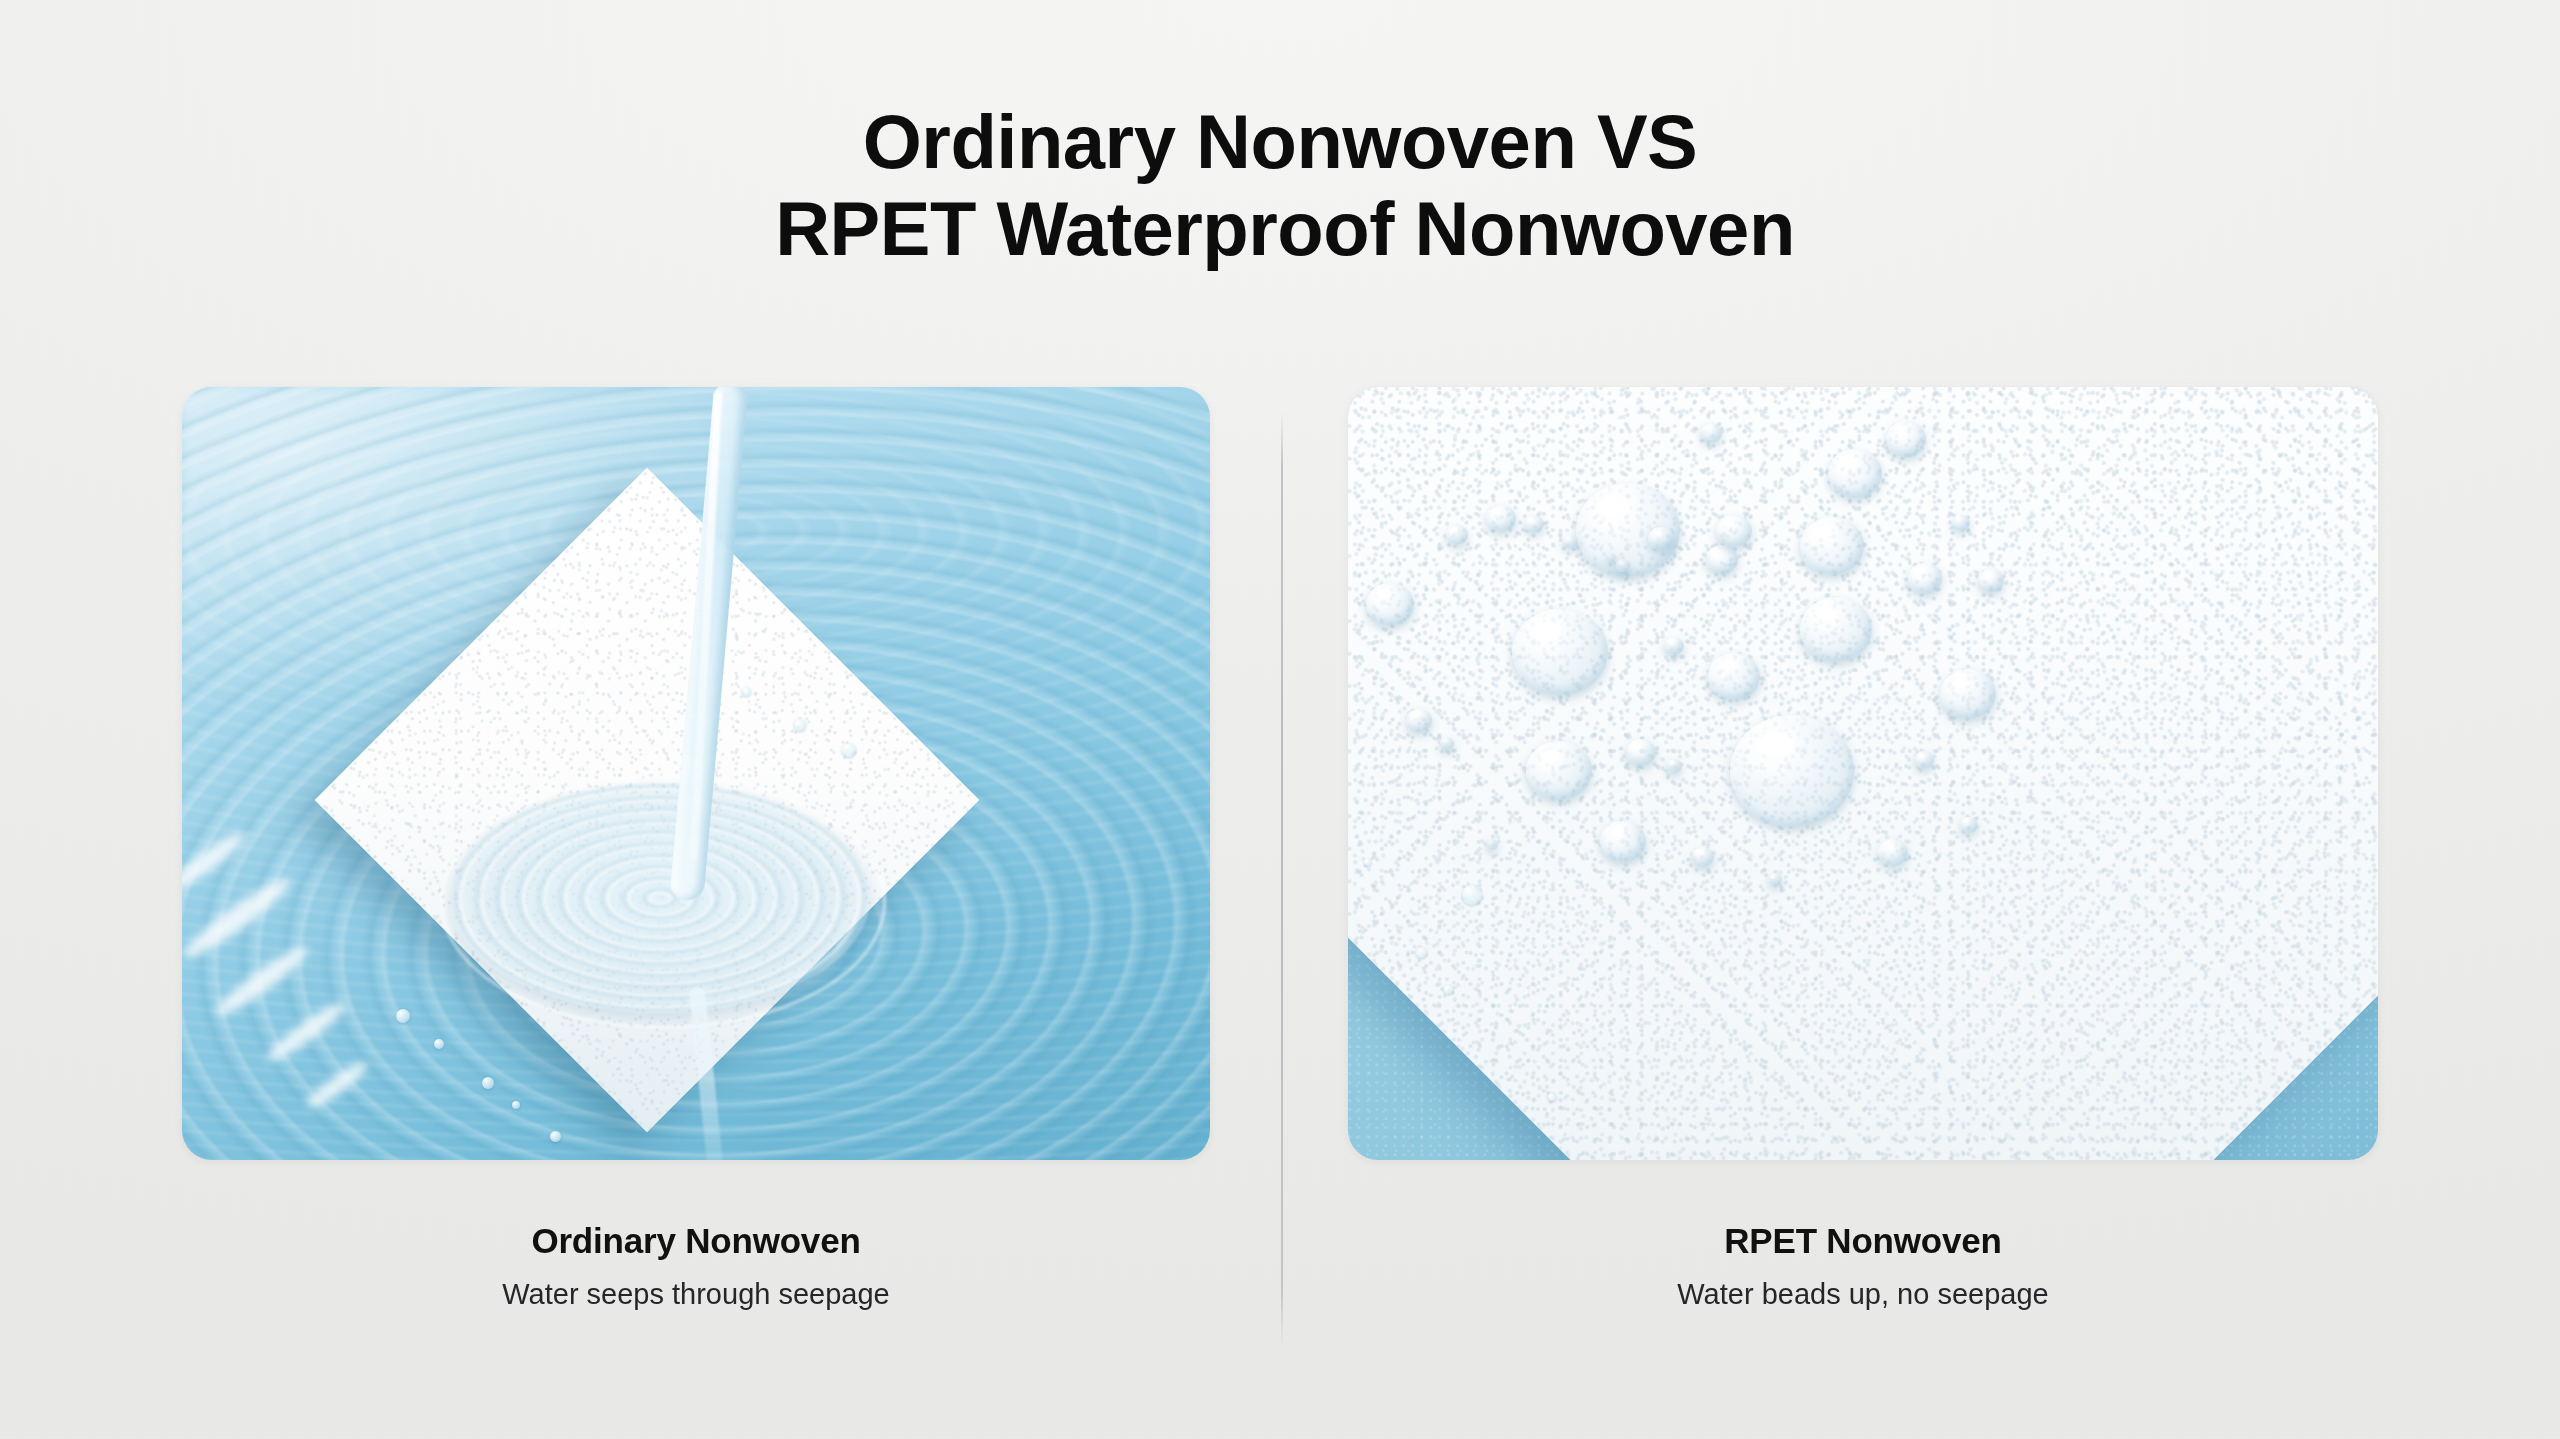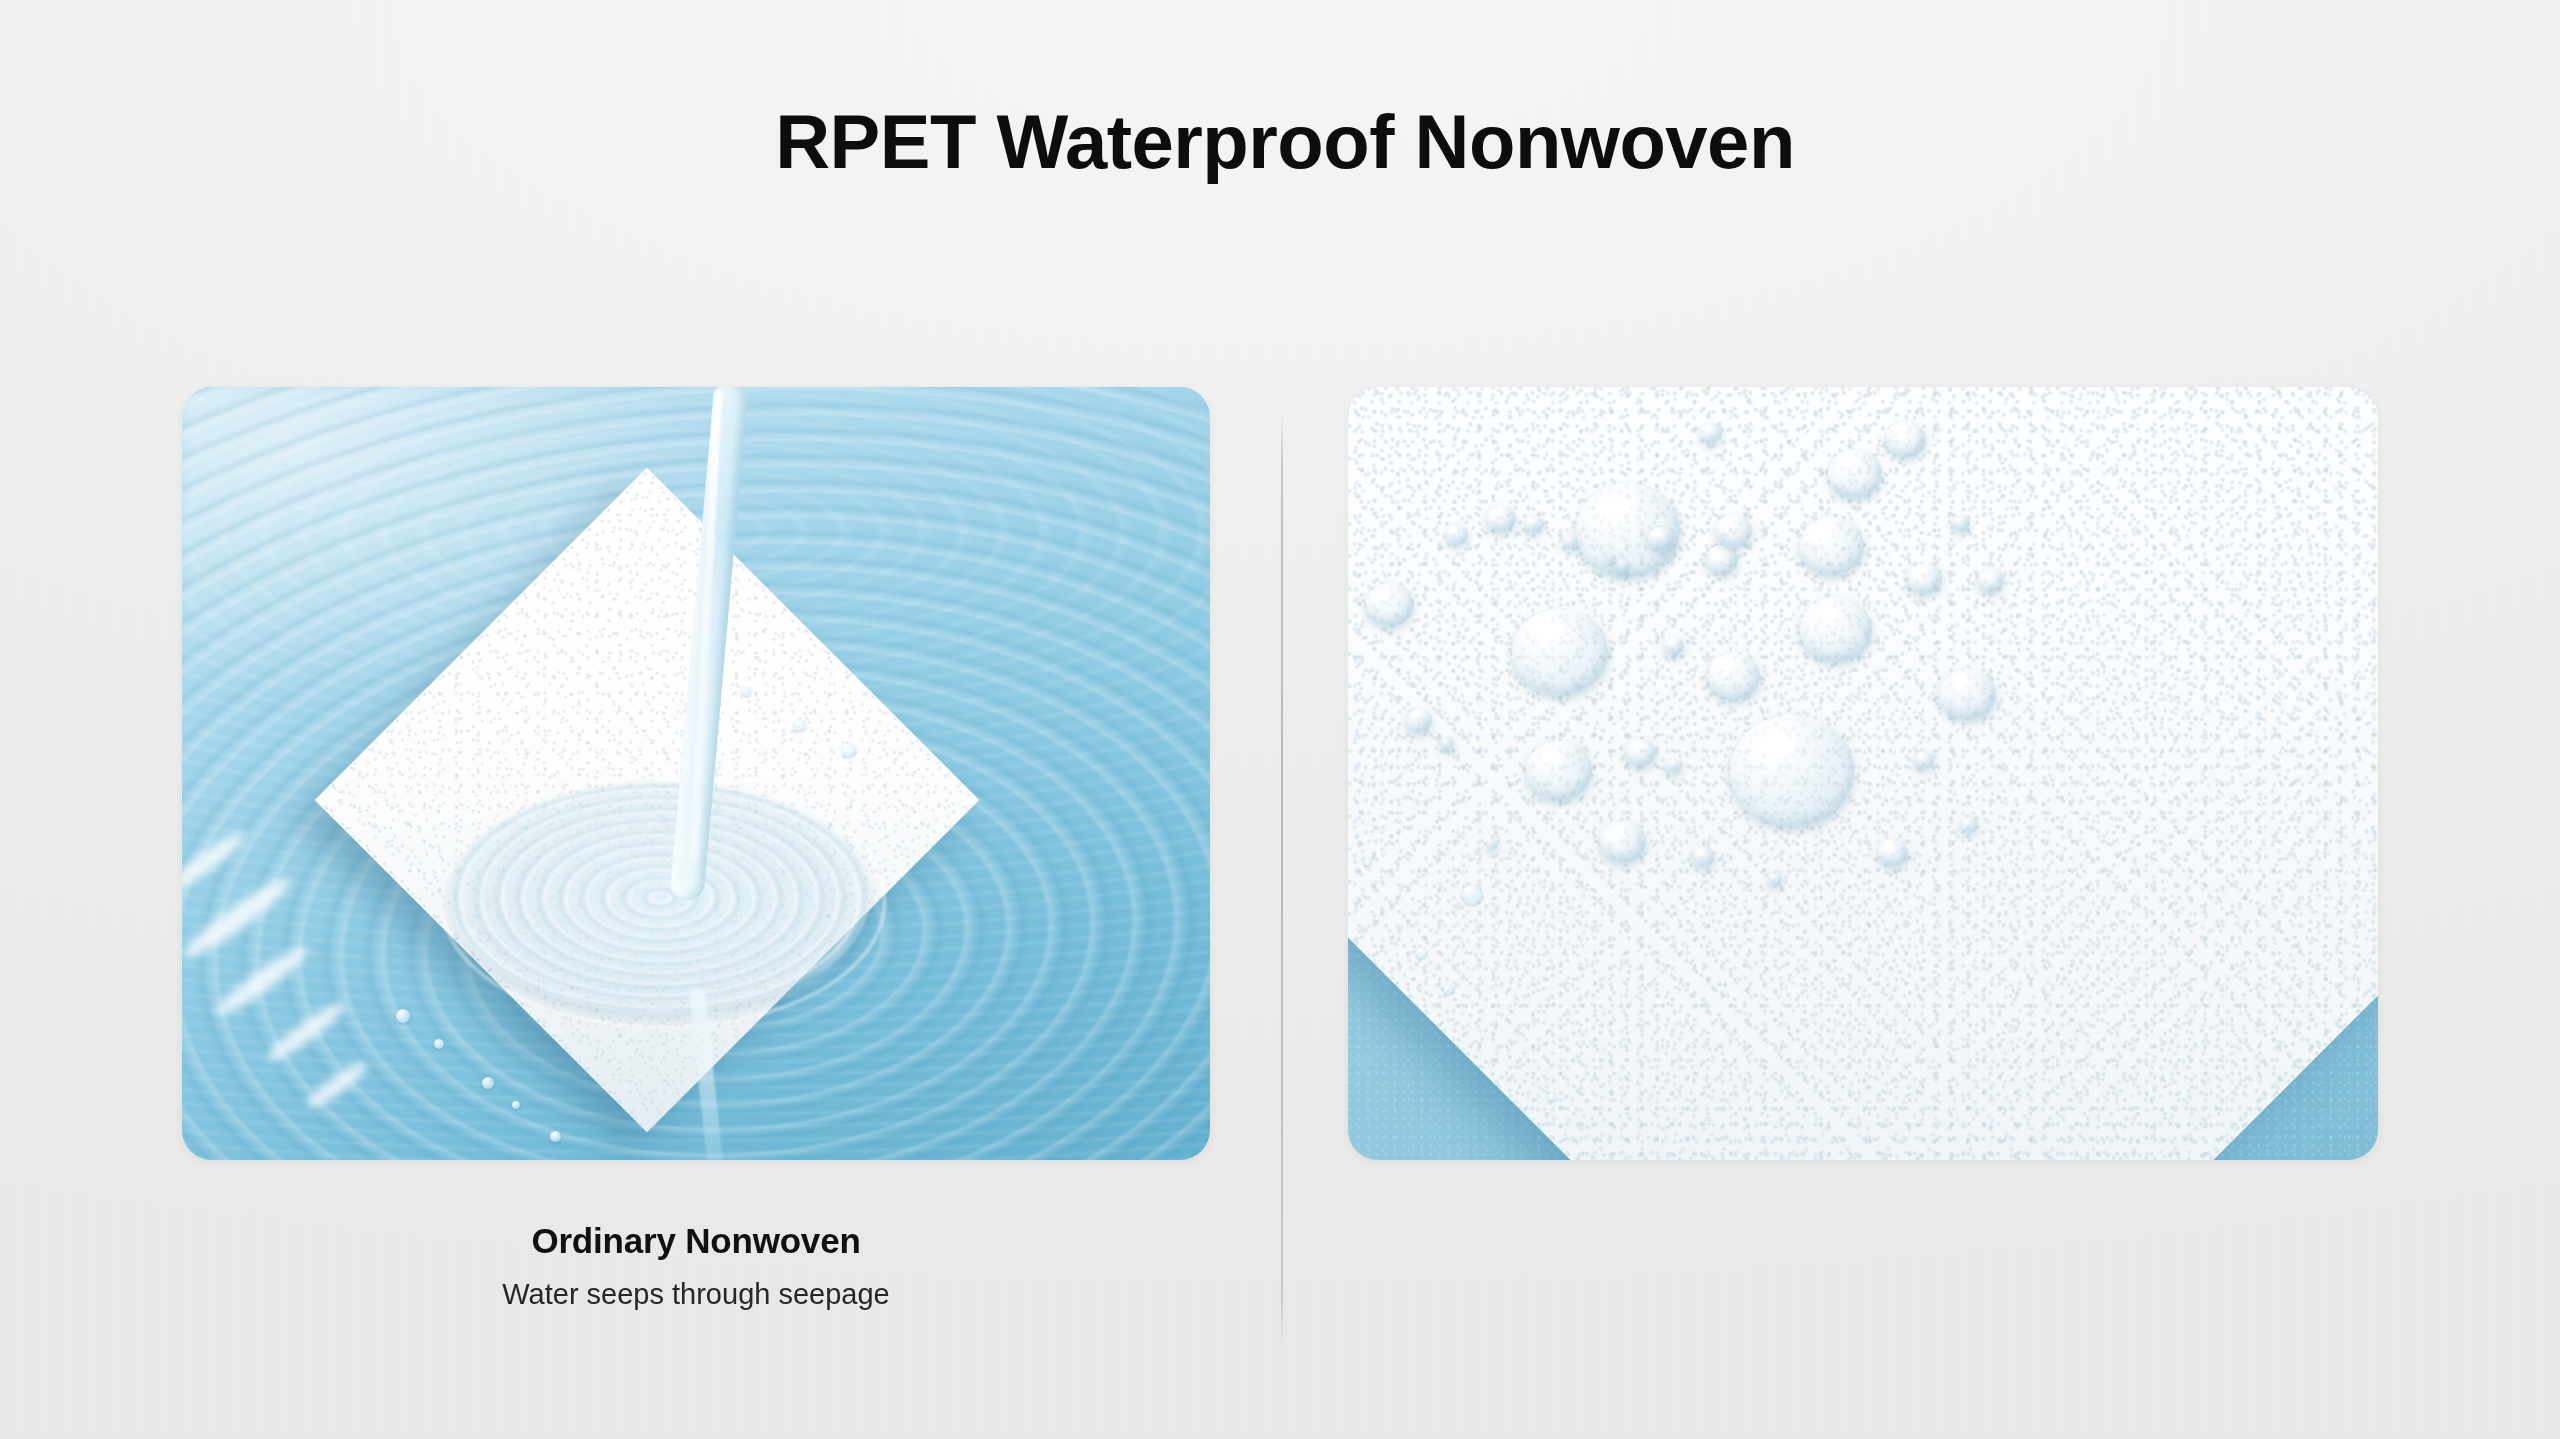--- a/index.html
+++ b/index.html
@@ -252,20 +252,21 @@
     font-size:29px;font-weight:400;color:#26262a;line-height:1.2;margin:0;
   }
 </style>
 </head>
 <body>
 
 <div class="page">
   <div class="grain"></div>
 
   <h1 class="title">
+    <span class="l1">Ordinary Nonwoven VS</span>
     <span class="l2">RPET Waterproof Nonwoven</span>
   </h1>
 
   <div class="panel" id="panel-left">
     <div class="img-water">
       <div class="ripples2"></div>
       <div class="hilight-sheen"></div>
       <div class="ripples"></div>
 
       <div class="streak s5"></div>
@@ -354,13 +355,17 @@
       <div class="bead" style="left:200px;top:706px;width:8px;height:8px;"></div>
       <div class="bead" style="left:16px;top:472px;width:7px;height:7px;"></div>
     </div>
   </div>
 
   <div class="caption" id="caption-left">
     <p class="cap-title">Ordinary Nonwoven</p>
     <p class="cap-sub">Water seeps through seepage</p>
   </div>
 
+  <div class="caption" id="caption-right">
+    <p class="cap-title">RPET Nonwoven</p>
+    <p class="cap-sub">Water beads up, no seepage</p>
+  </div>
 </div>
 
 </body></html>

